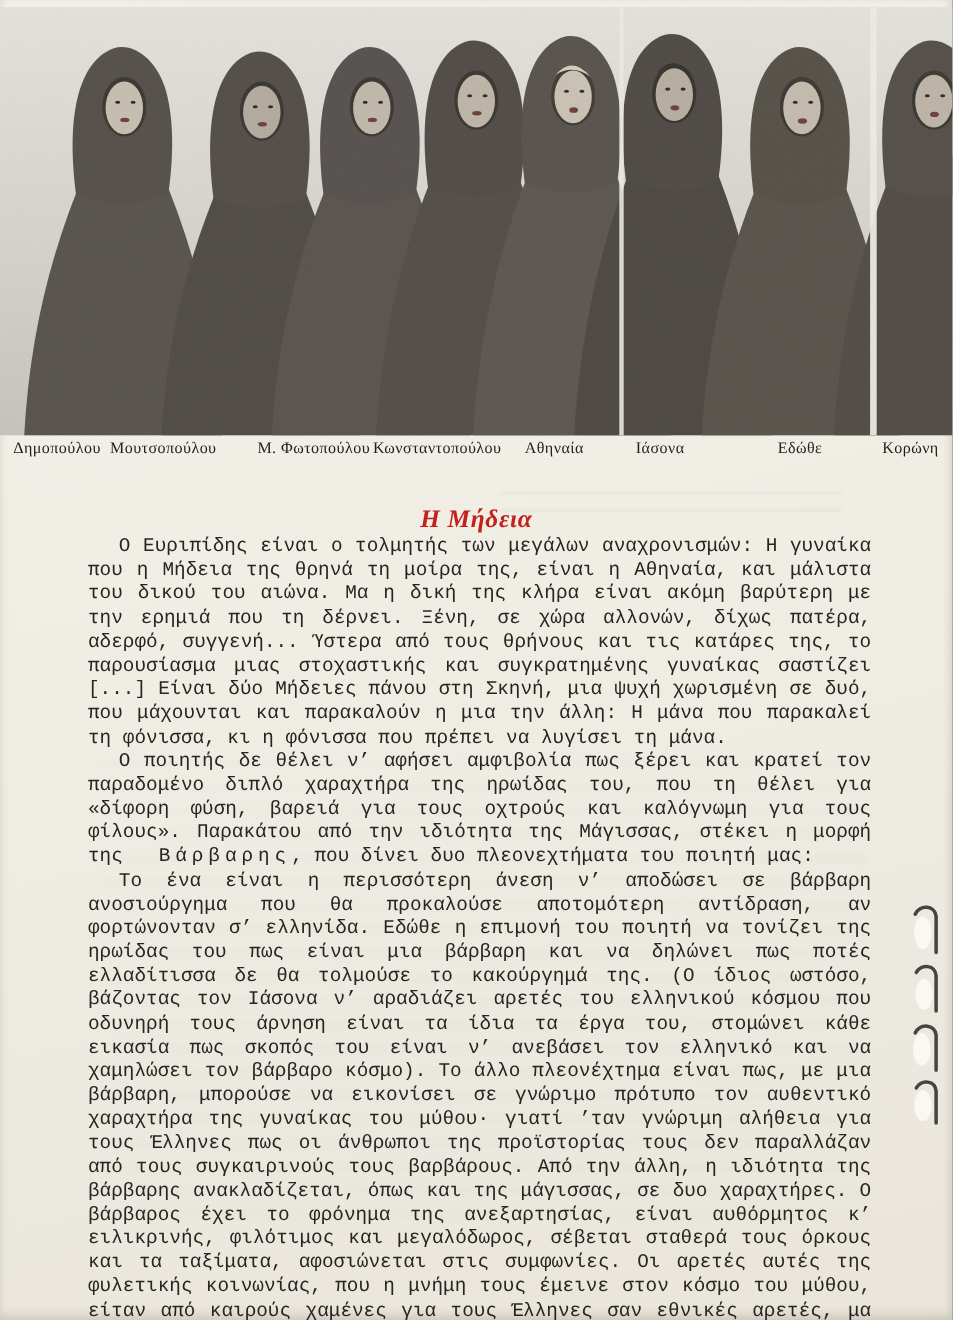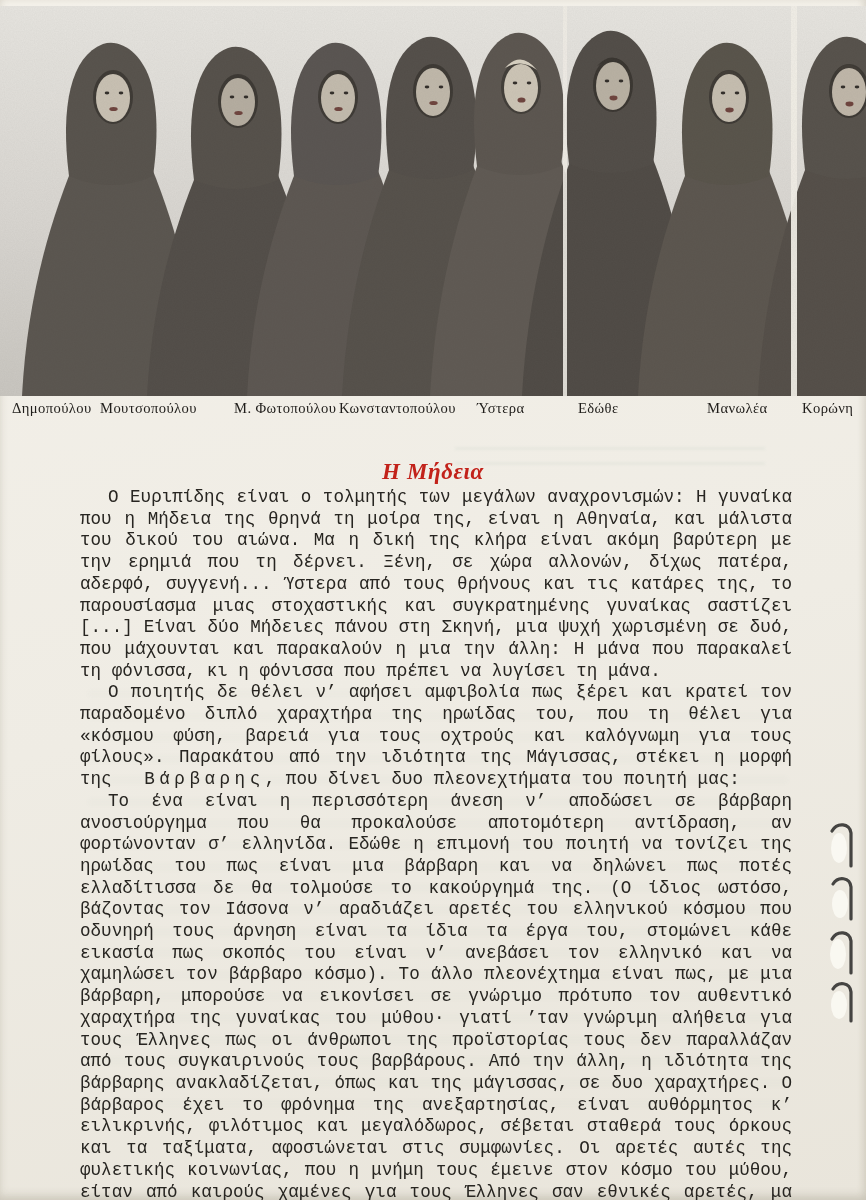--- a/index.html
+++ b/index.html
@@ -163,34 +163,34 @@
 
       <rect x="0" y="0" width="866" height="390" filter="url(#grain)" opacity=".18"></rect>
     </svg>
   </div>
 
   <div class="caption-row">
     <span class="caption-name" style="left:12px">Δημοπούλου</span>
     <span class="caption-name" style="left:100px">Μουτσοπούλου</span>
     <span class="caption-name" style="left:234px">Μ. Φωτοπούλου</span>
     <span class="caption-name" style="left:339px">Κωνσταντοπούλου</span>
-    <span class="caption-name" style="left:477px">Ύστερα</span>
-    <span class="caption-name" style="left:578px">Εδώθε</span>
-    <span class="caption-name" style="left:707px">Μανωλέα</span>
+    <span class="caption-name" style="left:477px">Αθηναία</span>
+    <span class="caption-name" style="left:578px">Ιάσονα</span>
+    <span class="caption-name" style="left:707px">Εδώθε</span>
     <span class="caption-name" style="left:802px">Κορώνη</span>
   </div>
 
   <div class="ghost ghost-a"></div>
   <div class="ghost ghost-b"></div>
 
   <h1 class="title">Η Μήδεια</h1>
 
   <div class="body-text">
     <p>Ο Ευριπίδης είναι ο τολμητής των μεγάλων αναχρονισμών: Η γυναίκα που η Μήδεια της θρηνά τη μοίρα της, είναι η Αθηναία, και μάλιστα του δικού του αιώνα. Μα η δική της κλήρα είναι ακόμη βαρύτερη με την ερημιά που τη δέρνει. Ξένη, σε χώρα αλλονών, δίχως πατέρα, αδερφό, συγγενή... Ύστερα από τους θρήνους και τις κατάρες της, το παρουσίασμα μιας στοχαστικής και συγκρατημένης γυναίκας σαστίζει [...] Είναι δύο Μήδειες πάνου στη Σκηνή, μια ψυχή χωρισμένη σε δυό, που μάχουνται και παρακαλούν η μια την άλλη: Η μάνα που παρακαλεί τη φόνισσα, κι η φόνισσα που πρέπει να λυγίσει τη μάνα.</p>
-    <p><span>Ο ποιητής δε θέλει ν’ αφήσει αμφιβολία πως ξέρει και κρατεί τον παραδομένο διπλό χαραχτήρα της ηρωίδας του, που τη θέλει για «κόσμου φύση, βαρειά για τους οχτρούς και καλόγνωμη για τους φίλους». Παρακάτου από την ιδιότητα της Μάγισσας, στέκει η μορφή της </span><span class="sperse">Βάρβαρης</span><span>, που δίνει δυο πλεονεχτήματα του ποιητή μας:</span></p>
+    <p><span>Ο ποιητής δε θέλει ν’ αφήσει αμφιβολία πως ξέρει και κρατεί τον παραδομένο διπλό χαραχτήρα της ηρωίδας του, που τη θέλει για «δίφορη φύση, βαρειά για τους οχτρούς και καλόγνωμη για τους φίλους». Παρακάτου από την ιδιότητα της Μάγισσας, στέκει η μορφή της </span><span class="sperse">Βάρβαρης</span><span>, που δίνει δυο πλεονεχτήματα του ποιητή μας:</span></p>
     <p>Το ένα είναι η περισσότερη άνεση ν’ αποδώσει σε βάρβαρη ανοσιούργημα που θα προκαλούσε αποτομότερη αντίδραση, αν φορτώνονταν σ’ ελληνίδα. Εδώθε η επιμονή του ποιητή να τονίζει της ηρωίδας του πως είναι μια βάρβαρη και να δηλώνει πως ποτές ελλαδίτισσα δε θα τολμούσε το κακούργημά της. (Ο ίδιος ωστόσο, βάζοντας τον Ιάσονα ν’ αραδιάζει αρετές του ελληνικού κόσμου που οδυνηρή τους άρνηση είναι τα ίδια τα έργα του, στομώνει κάθε εικασία πως σκοπός του είναι ν’ ανεβάσει τον ελληνικό και να χαμηλώσει τον βάρβαρο κόσμο). Το άλλο πλεονέχτημα είναι πως, με μια βάρβαρη, μπορούσε να εικονίσει σε γνώριμο πρότυπο τον αυθεντικό χαραχτήρα της γυναίκας του μύθου· γιατί ’ταν γνώριμη αλήθεια για τους Έλληνες πως οι άνθρωποι της προϊστορίας τους δεν παραλλάζαν από τους συγκαιρινούς τους βαρβάρους. Από την άλλη, η ιδιότητα της βάρβαρης ανακλαδίζεται, όπως και της μάγισσας, σε δυο χαραχτήρες. Ο βάρβαρος έχει το φρόνημα της ανεξαρτησίας, είναι αυθόρμητος κ’ ειλικρινής, φιλότιμος και μεγαλόδωρος, σέβεται σταθερά τους όρκους και τα ταξίματα, αφοσιώνεται στις συμφωνίες. Οι αρετές αυτές της φυλετικής κοινωνίας, που η μνήμη τους έμεινε στον κόσμο του μύθου, είταν από καιρούς χαμένες για τους Έλληνες σαν εθνικές αρετές, μα ζωντανές στους πιο καθυστερημένους βαρβάρους. Από την άλλη ο βάρβαρος είναι άμετρος στα πάθη του, παράφορος στην εκδήλωση, αδίσταχτος στην εκδίκηση, εξοικειωμένος με τις ωμότητες, έτοιμος να κακουργήσει με τρόπο που αφήνει στη συνείδηση αποτυπωμένη τη φρίκη για πάντα. Οι δυό αυτές όψεις της Βάρβαρης αντιστοιχούν στις δυό όψεις της Μάγισσας που, με τη σειρά τους κι αυτές,</p>
   </div>
 
   <div class="wire wire-1">
     <svg width="32" height="50" viewBox="0 0 32 50">
         <ellipse cx="11" cy="28" rx="8" ry="15" fill="#fbfaf5" opacity=".85"></ellipse>
         <path d="M4,11 C9,2 22,3 23,13 L23,46" fill="none" stroke="#454442" stroke-width="3.2" stroke-linecap="round"></path>
       </svg>
   </div>
   <div class="wire wire-2">

